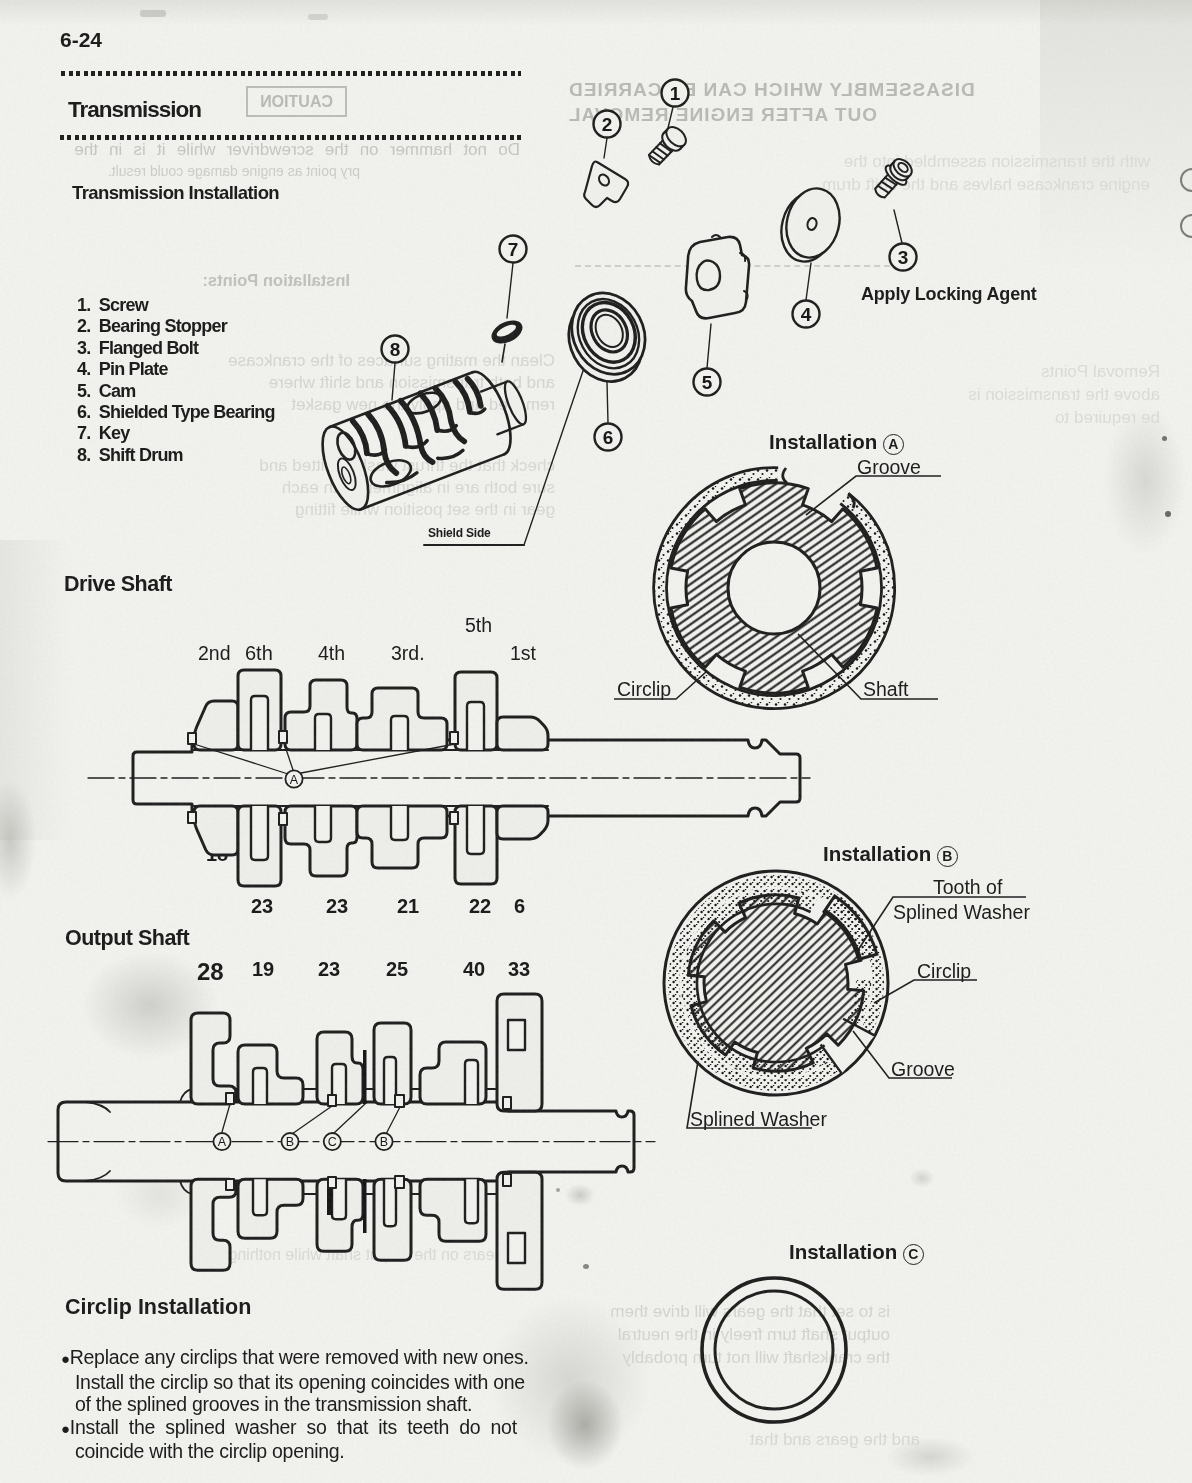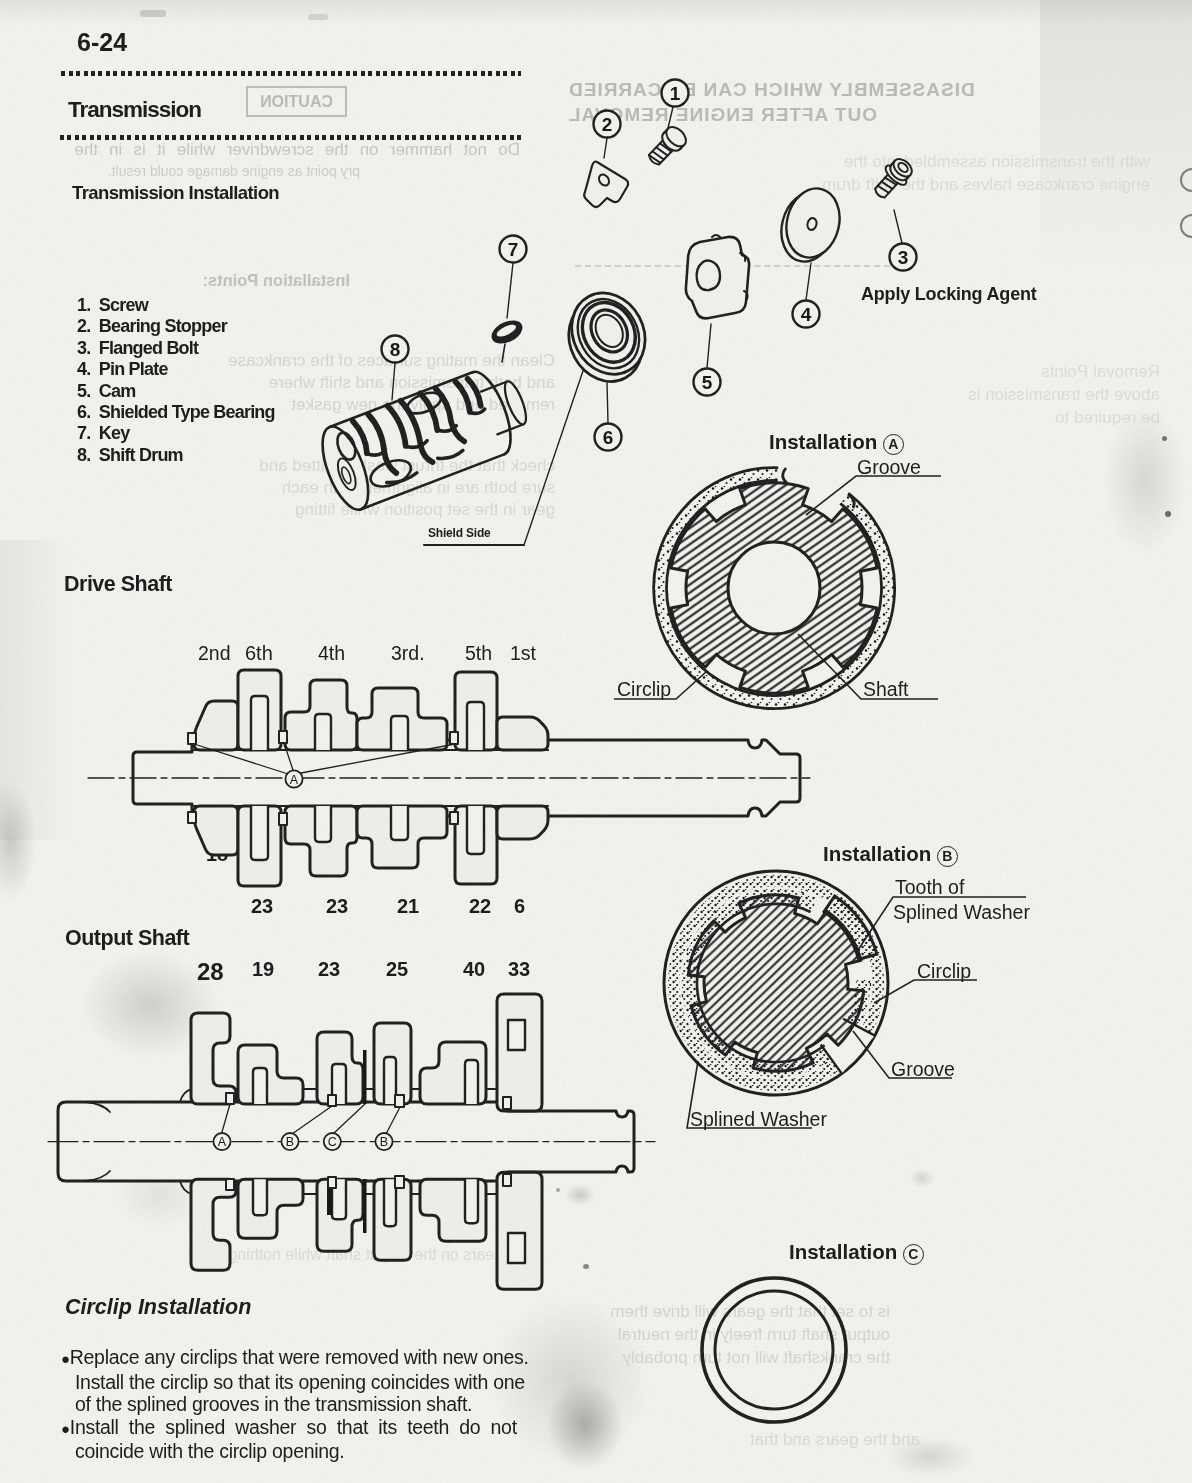--- a/index.html
+++ b/index.html
@@ -46,21 +46,21 @@
   <div class="abs" style="left:575px;top:265px;width:315px;border-top:2px dashed #cfcfcb"></div>
   <div class="abs mir" style="left:225px;top:350px;width:330px;font-size:17px;line-height:22px;color:#d5d5d1;filter:blur(0.4px)">Clean the mating surfaces of the crankcase<br>and both transmission and shift where<br>removed and apply the new gasket</div>
   <div class="abs mir" style="left:200px;top:455px;width:355px;font-size:17px;line-height:22px;color:#d8d8d4;filter:blur(0.5px)">check that the thrust washers fitted and<br>sure both are in alignment with each<br>gear in the set position while fitting</div>
   <div class="abs mir" style="left:620px;top:150px;width:530px;font-size:17px;line-height:23px;color:#dcdcd8;filter:blur(0.5px)">with the transmission assembled into the<br>engine crankcase halves and the shift drum</div>
   <div class="abs mir" style="left:950px;top:360px;width:210px;font-size:17px;line-height:23px;color:#dcdcd8;filter:blur(0.5px)">Removal Points<br>above the transmission is<br>be required to</div>
   <div class="abs mir" style="left:540px;top:1300px;width:350px;font-size:17px;line-height:23px;color:#d4d4d0;filter:blur(0.4px)">is to set that the gears will drive them<br>output shaft turn freely in the neutral<br>the crankshaft will not turn probably</div>
   <div class="abs mir" style="left:620px;top:1430px;width:300px;font-size:17px;color:#d8d8d4;filter:blur(0.5px)">and the gears and that</div>
   <div class="abs mir" style="left:170px;top:1246px;width:360px;font-size:16px;color:#dadad6;filter:blur(0.5px)">the gears on the output shaft while nothing</div>
 </div>
 
-<div class="abs b" style="left:77px;top:28px;font-size:25px;letter-spacing:0px">6-24</div>
+<div class="abs b" style="left:60px;top:28px;font-size:21px;letter-spacing:0px">6-24</div>
 <div class="abs dotline" style="left:61px;top:71px;width:460px"></div>
 <div class="abs b" style="left:68px;top:97px;font-size:22.5px;letter-spacing:-1px">Transmission</div>
 <div class="abs dotline" style="left:60px;top:135px;width:462px"></div>
 <div class="abs b" style="left:72px;top:182px;font-size:18.5px;letter-spacing:-0.6px">Transmission Installation</div>
 
 <div class="abs" style="left:77px;top:295px;font-size:18px;font-weight:bold;line-height:21.4px;letter-spacing:-0.8px">
 1.&nbsp; Screw<br>
 2.&nbsp; Bearing Stopper<br>
 3.&nbsp; Flanged Bolt<br>
 4.&nbsp; Pin Plate<br>
@@ -77,49 +77,49 @@
 <div class="abs" style="left:857px;top:456px;font-size:19.5px">Groove</div>
 <div class="abs" style="left:617px;top:678px;font-size:19.5px">Circlip</div>
 <div class="abs" style="left:863px;top:678px;font-size:19.5px">Shaft</div>
 
 <div class="abs b" style="left:64px;top:572px;font-size:21.5px;letter-spacing:-0.5px">Drive Shaft</div>
 
 <div class="abs" style="left:198px;top:642px;font-size:19.5px">2nd</div>
 <div class="abs" style="left:245px;top:642px;font-size:20px">6th</div>
 <div class="abs" style="left:318px;top:642px;font-size:19.5px">4th</div>
 <div class="abs" style="left:391px;top:642px;font-size:19.5px">3rd.</div>
-<div class="abs" style="left:465px;top:642px;font-size:19.5px">5th</div>
+<div class="abs" style="left:465px;top:614px;font-size:19.5px">5th</div>
 <div class="abs" style="left:510px;top:642px;font-size:19.5px">1st</div>
 
 <div class="abs b" style="left:206px;top:843px;font-size:20px">18</div>
 <div class="abs b" style="left:251px;top:895px;font-size:20px">23</div>
 <div class="abs b" style="left:326px;top:895px;font-size:20px">23</div>
 <div class="abs b" style="left:397px;top:895px;font-size:20px">21</div>
 <div class="abs b" style="left:469px;top:895px;font-size:20px">22</div>
 <div class="abs b" style="left:514px;top:895px;font-size:20px">6</div>
 
 <div class="abs b" style="left:65px;top:926px;font-size:21.5px;letter-spacing:-0.5px">Output Shaft</div>
 
 <div class="abs b" style="left:197px;top:958px;font-size:24px">28</div>
 <div class="abs b" style="left:252px;top:958px;font-size:20px">19</div>
 <div class="abs b" style="left:318px;top:958px;font-size:20px">23</div>
 <div class="abs b" style="left:386px;top:958px;font-size:20px">25</div>
 <div class="abs b" style="left:463px;top:958px;font-size:20px">40</div>
 <div class="abs b" style="left:508px;top:958px;font-size:20px">33</div>
 
 <div class="abs b" style="left:823px;top:842px;font-size:20.5px">Installation <span class="circ" style="width:19px;height:19px;font-size:14px;line-height:19px">B</span></div>
-<div class="abs" style="left:895px;top:876px;font-size:19.5px">Tooth of</div>
+<div class="abs" style="left:933px;top:876px;font-size:19.5px">Tooth of</div>
 <div class="abs" style="left:893px;top:901px;font-size:19.5px">Splined Washer</div>
 <div class="abs" style="left:917px;top:960px;font-size:19.5px">Circlip</div>
 <div class="abs" style="left:891px;top:1058px;font-size:19.5px">Groove</div>
 <div class="abs" style="left:690px;top:1108px;font-size:19.5px">Splined Washer</div>
 
 <div class="abs b" style="left:789px;top:1240px;font-size:20.5px">Installation <span class="circ" style="width:19px;height:19px;font-size:14px;line-height:19px">C</span></div>
 
-<div class="abs b" style="left:65px;top:1295px;font-size:21.5px;font-style:italic">Circlip Installation</div>
+<div class="abs b" style="left:65px;top:1295px;font-size:21.5px;">Circlip Installation</div>
 
 <div class="abs" style="left:61px;top:1346px;font-size:19.5px;line-height:22.6px;letter-spacing:-0.3px">
 <span style="font-size:15px">●</span>Replace any circlips that were removed with new ones.<br>
 <span style="margin-left:14px"></span>Install the circlip so that its opening coincides with one<br>
 <span style="margin-left:14px"></span>of the splined grooves in the transmission shaft.<br>
 <span style="font-size:15px">●</span>Install&nbsp; the&nbsp; splined&nbsp; washer&nbsp; so&nbsp; that&nbsp; its&nbsp; teeth&nbsp; do&nbsp; not<br>
 <span style="margin-left:14px"></span>coincide with the circlip opening.
 </div>
 
 <svg class="abs" style="left:0;top:0" width="1192" height="1483" viewBox="0 0 1192 1483">

